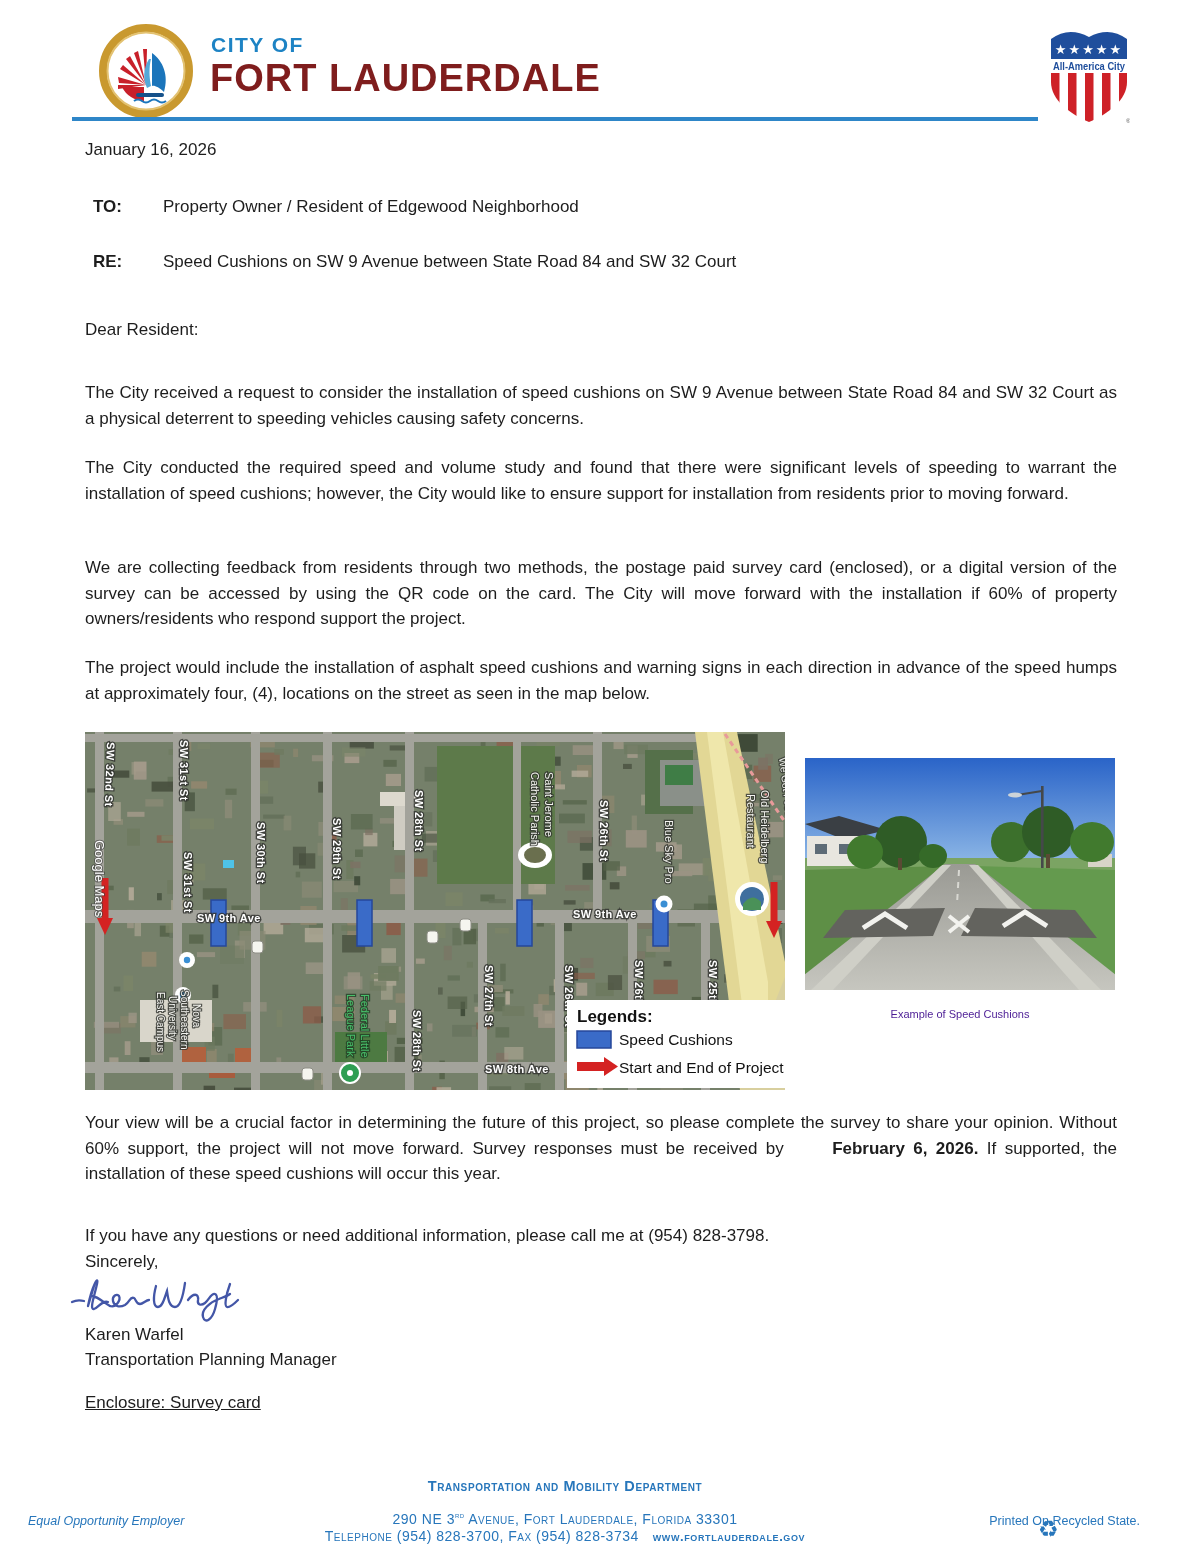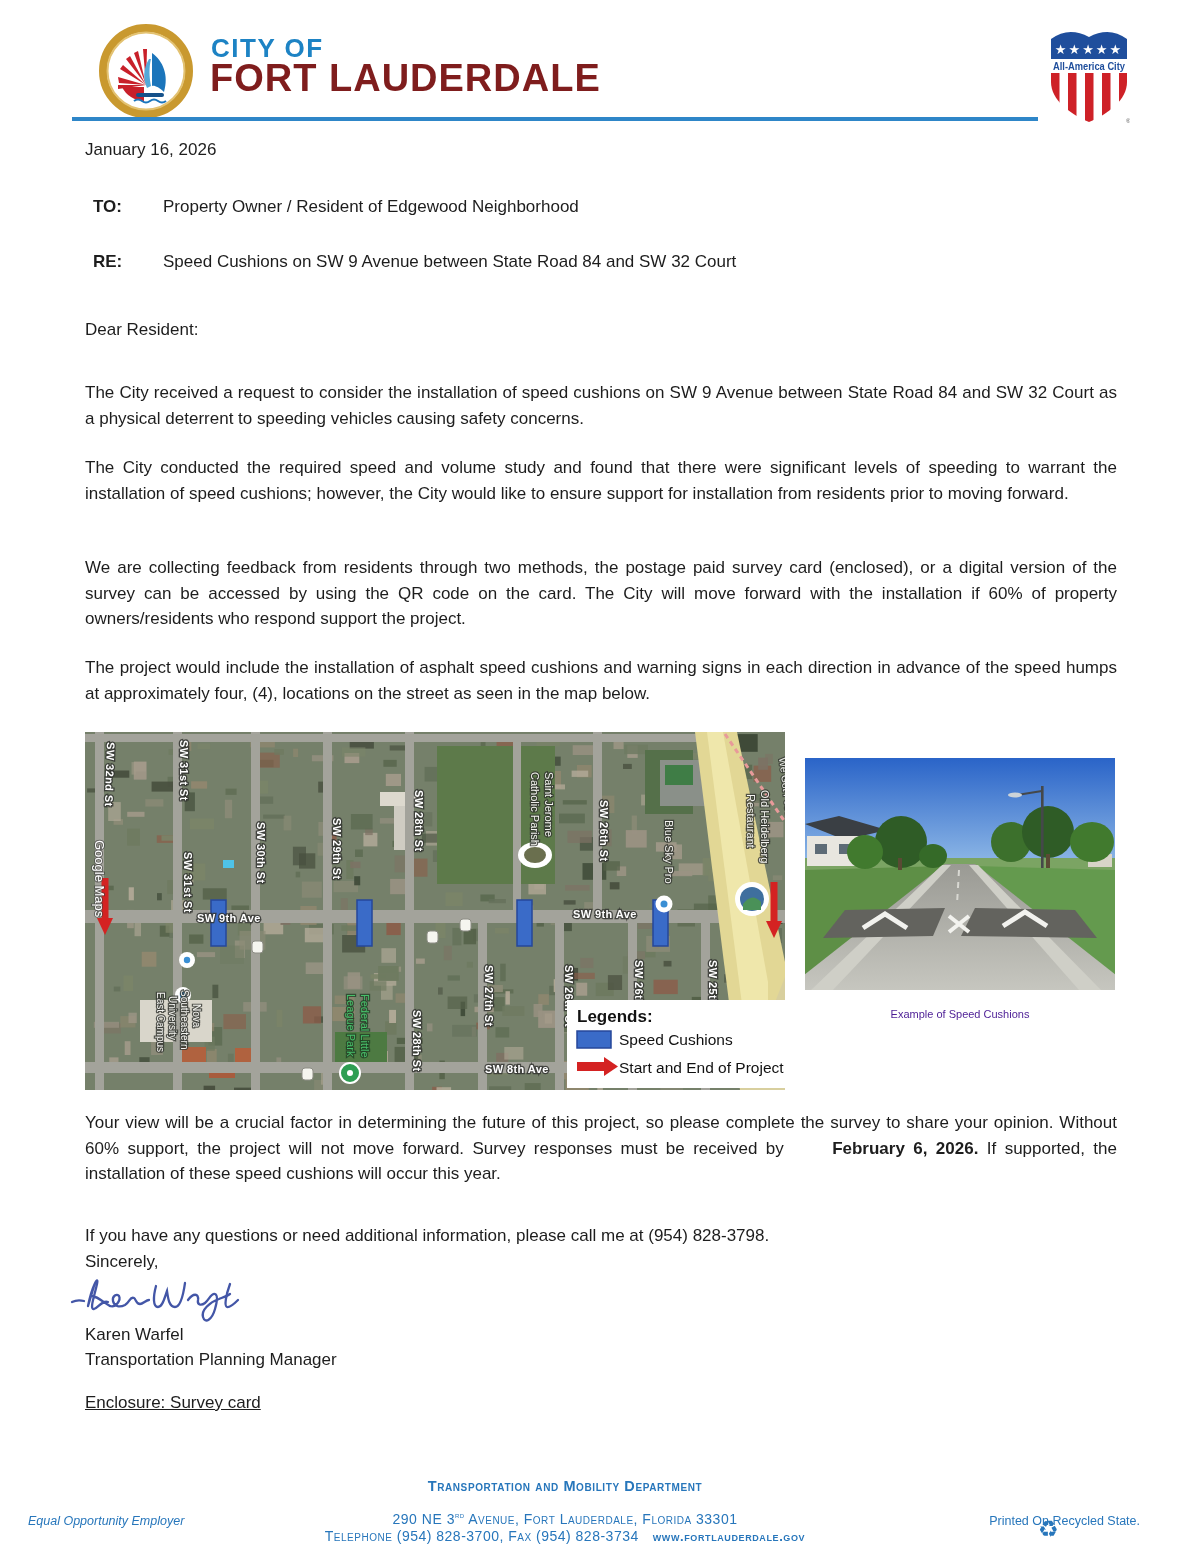--- a/index.html
+++ b/index.html
@@ -2,21 +2,21 @@
 <html><head>
 <meta charset="utf-8">
 <style>
   html,body{margin:0;padding:0;}
   body{
     width:1200px;height:1548px;background:#ffffff;position:relative;
     font-family:"Liberation Sans",sans-serif;color:#1d1d1d;overflow:hidden;
   }
   .abs{position:absolute;}
   
-  .brand-cityof{position:absolute;left:211px;top:33px;font-size:26px;font-weight:700;
+  .brand-cityof{position:absolute;left:211px;top:33px;font-size:21px;font-weight:700;
     color:#1d83c4;letter-spacing:1.5px;}
   .brand-name{position:absolute;left:210px;top:57px;font-size:38px;font-weight:700;
     color:#7f1d1d;letter-spacing:1px;}
   .header-rule{position:absolute;left:72px;top:117px;width:966px;height:4px;background:#2e86c8;}
   
   .line,.para{position:absolute;left:85px;width:1032px;font-size:17px;line-height:25.5px;}
   .para{text-align:justify;}
   .meta-row{position:absolute;left:85px;display:flex;font-size:17px;line-height:22px;width:1032px;}
   .meta-label{width:70px;font-weight:700;margin-left:8px;}
   b.inline{font-weight:700;margin-left:40px;}

